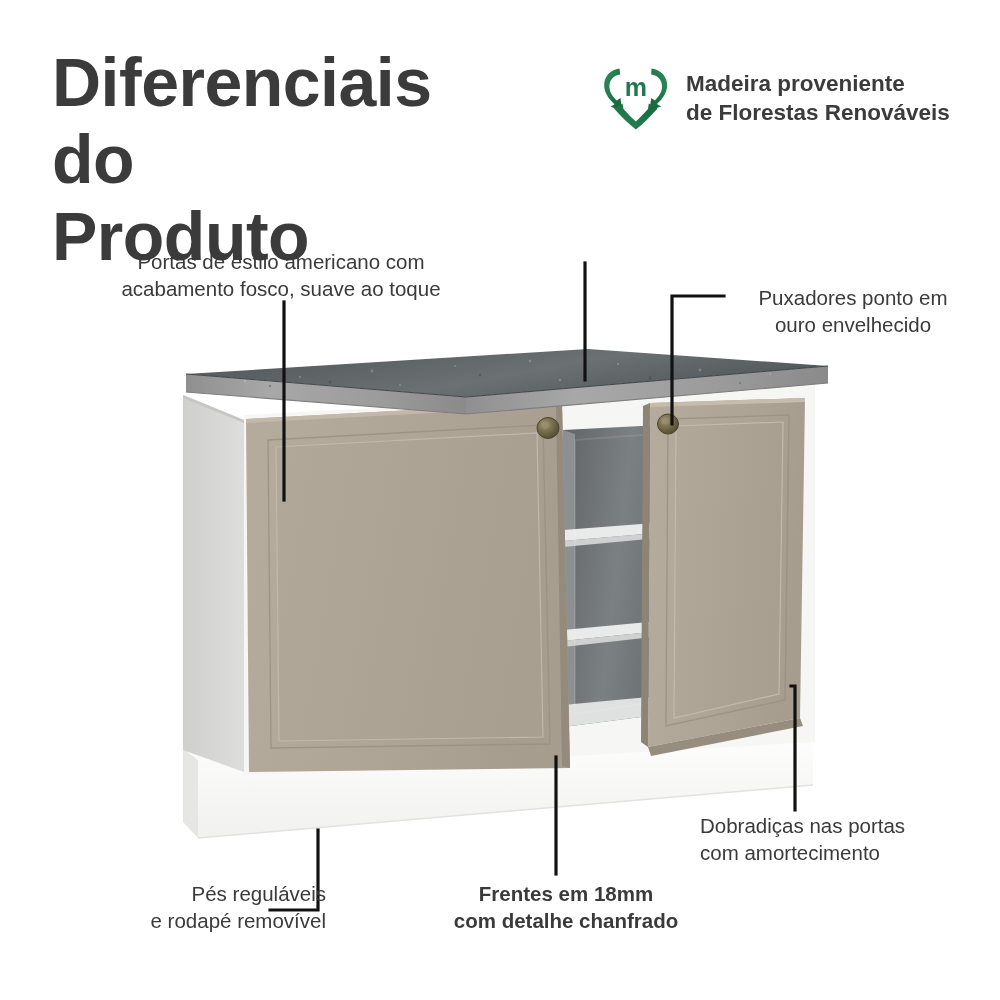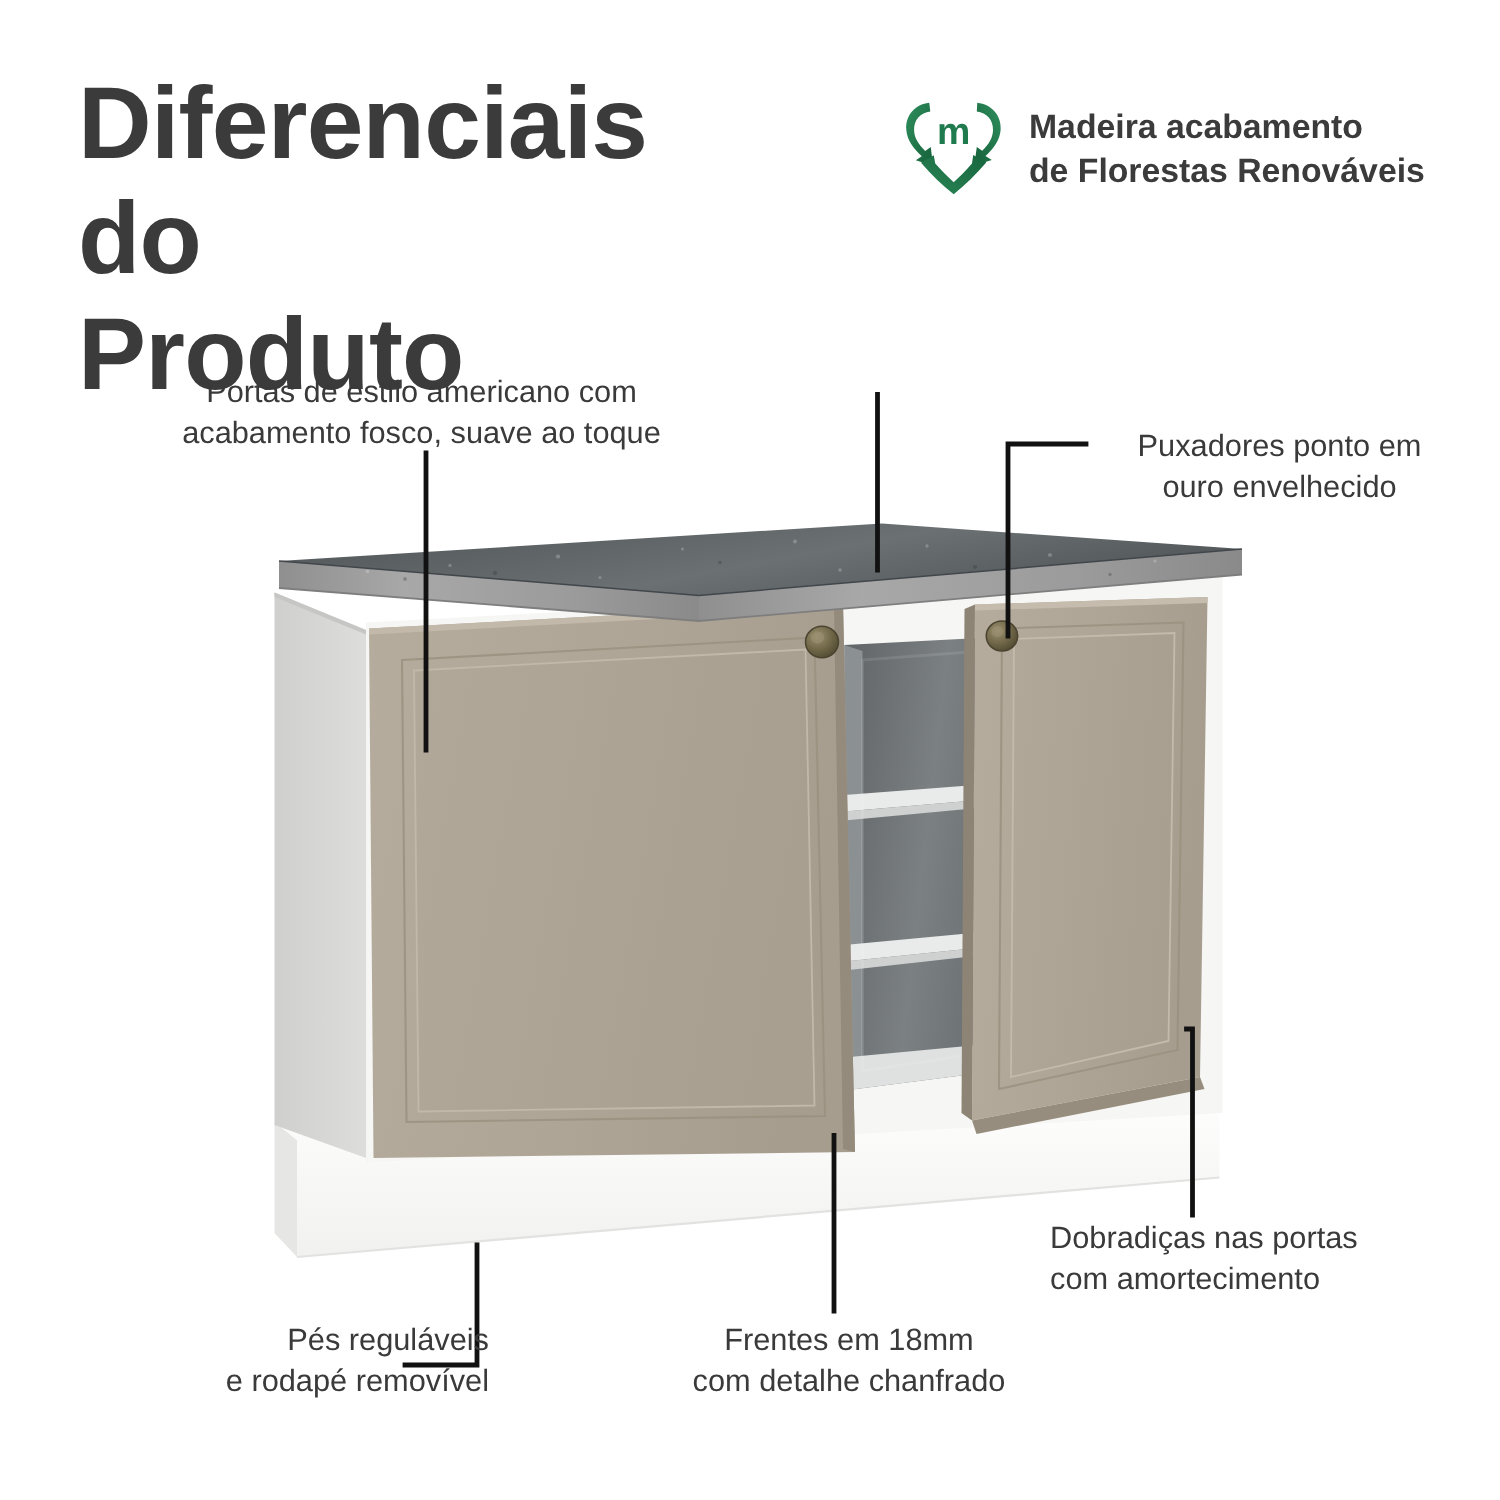--- a/index.html
+++ b/index.html
@@ -49,21 +49,21 @@
     font-size: 20.5px;
     line-height: 1.33;
     color: #3a3a3a;
     white-space: pre-line;
   }
 
   #callout-doors    { left: 96px;  top: 248px; width: 370px; text-align: center; }
   #callout-top      { left: 468px; top: 226px; width: 248px; text-align: center; }
   #callout-handles  { left: 726px; top: 284px; width: 254px; text-align: center; }
   #callout-hinges   { left: 700px; top: 812px; width: 282px; }
-  #callout-fronts   { left: 422px; top: 880px; width: 288px; text-align: center; }
+  #callout-fronts   { left: 422px; top: 880px; width: 288px; text-align: center; font-weight: bold; }
   #callout-feet     { left: 58px;  top: 880px; width: 268px; text-align: right; }
 
   
   #leader-lines {
     position: absolute;
     left: 0; top: 0;
     width: 1000px; height: 1000px;
     pointer-events: none;
   }
 
@@ -110,21 +110,21 @@
 
         <path d="M14 46.5 L22.5 41.5 L23.5 47 C27.5 51.5 32 56 35.8 59.5
                  C39.6 56 44.2 51.4 48 47 L48.8 41.4 L57.5 46.4
                  C50.5 54.5 43.5 61.5 35.8 67.5 C28.2 61.5 21 54.6 14 46.5 Z" fill="url(#gC)"></path>
 
         <path d="M26 9 C30 11.5 33.5 14.8 35.8 18 C38.1 14.8 41.6 11.5 45.6 9" fill="none" stroke="#ffffff" stroke-width="3.2"></path>
 
         <text x="35.8" y="34" text-anchor="middle" font-family="Liberation Sans, sans-serif" font-size="25" font-weight="bold" fill="#1f7a4d">m</text>
       </svg>
     </span>
-    <span class="badge-text">Madeira acabamento
+    <span class="badge-text">Madeira proveniente
 de Florestas Renováveis</span>
   </div>
 
   <svg id="product" viewBox="0 0 1000 1000">
     <defs>
       <linearGradient id="topSurf" x1="0" y1="0" x2="1" y2="0.4">
         <stop offset="0%" stop-color="#4f5457"></stop>
         <stop offset="35%" stop-color="#5e6366"></stop>
         <stop offset="62%" stop-color="#6b7073"></stop>
         <stop offset="100%" stop-color="#53585b"></stop>

